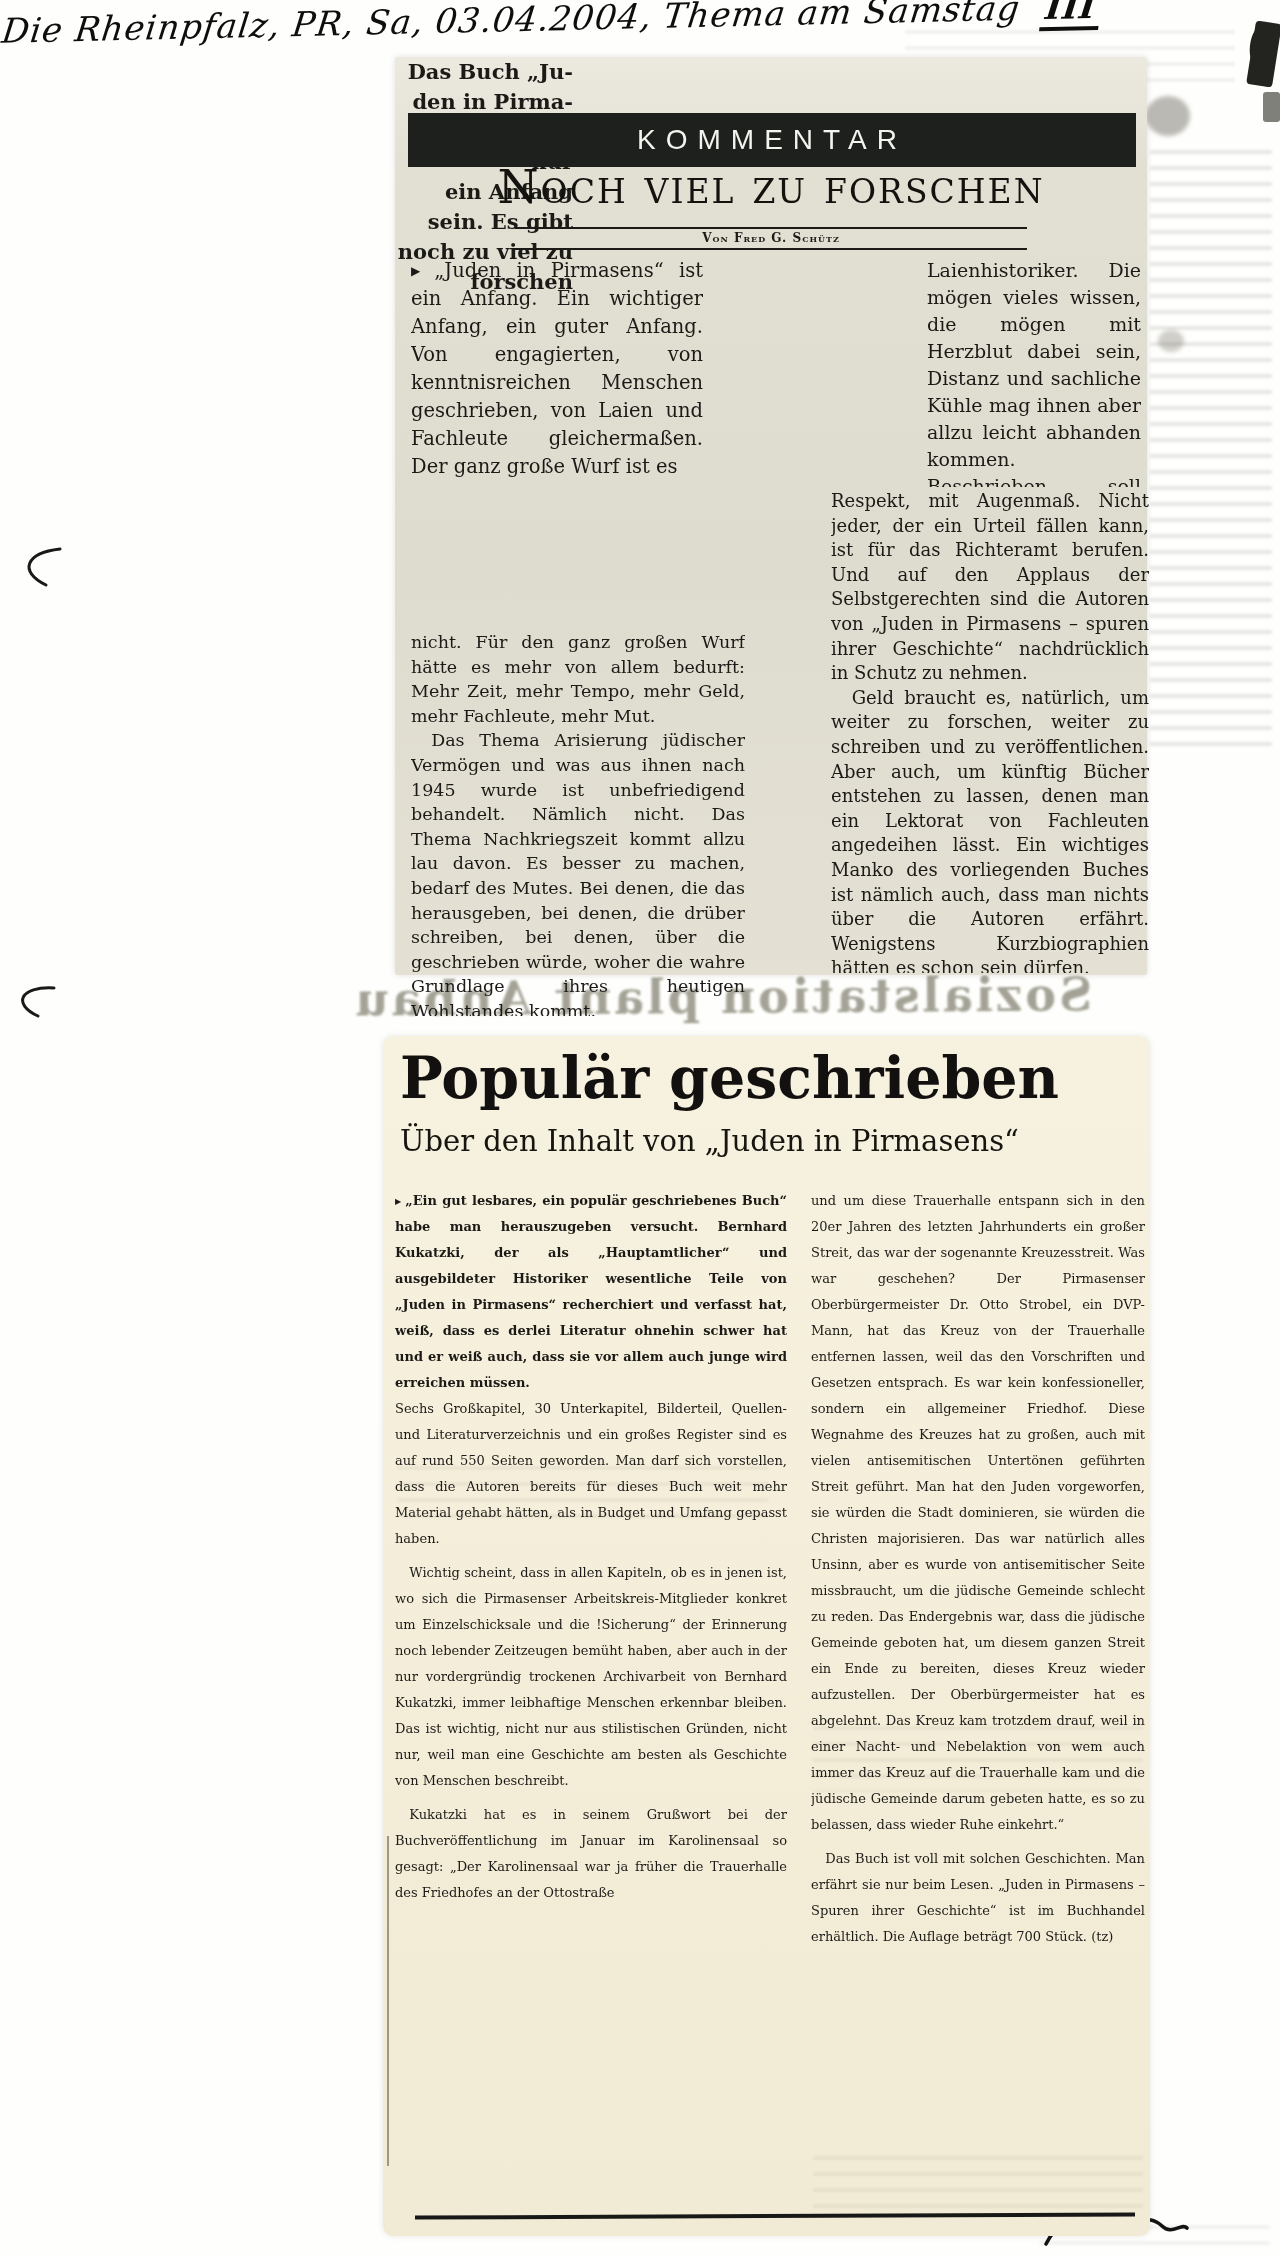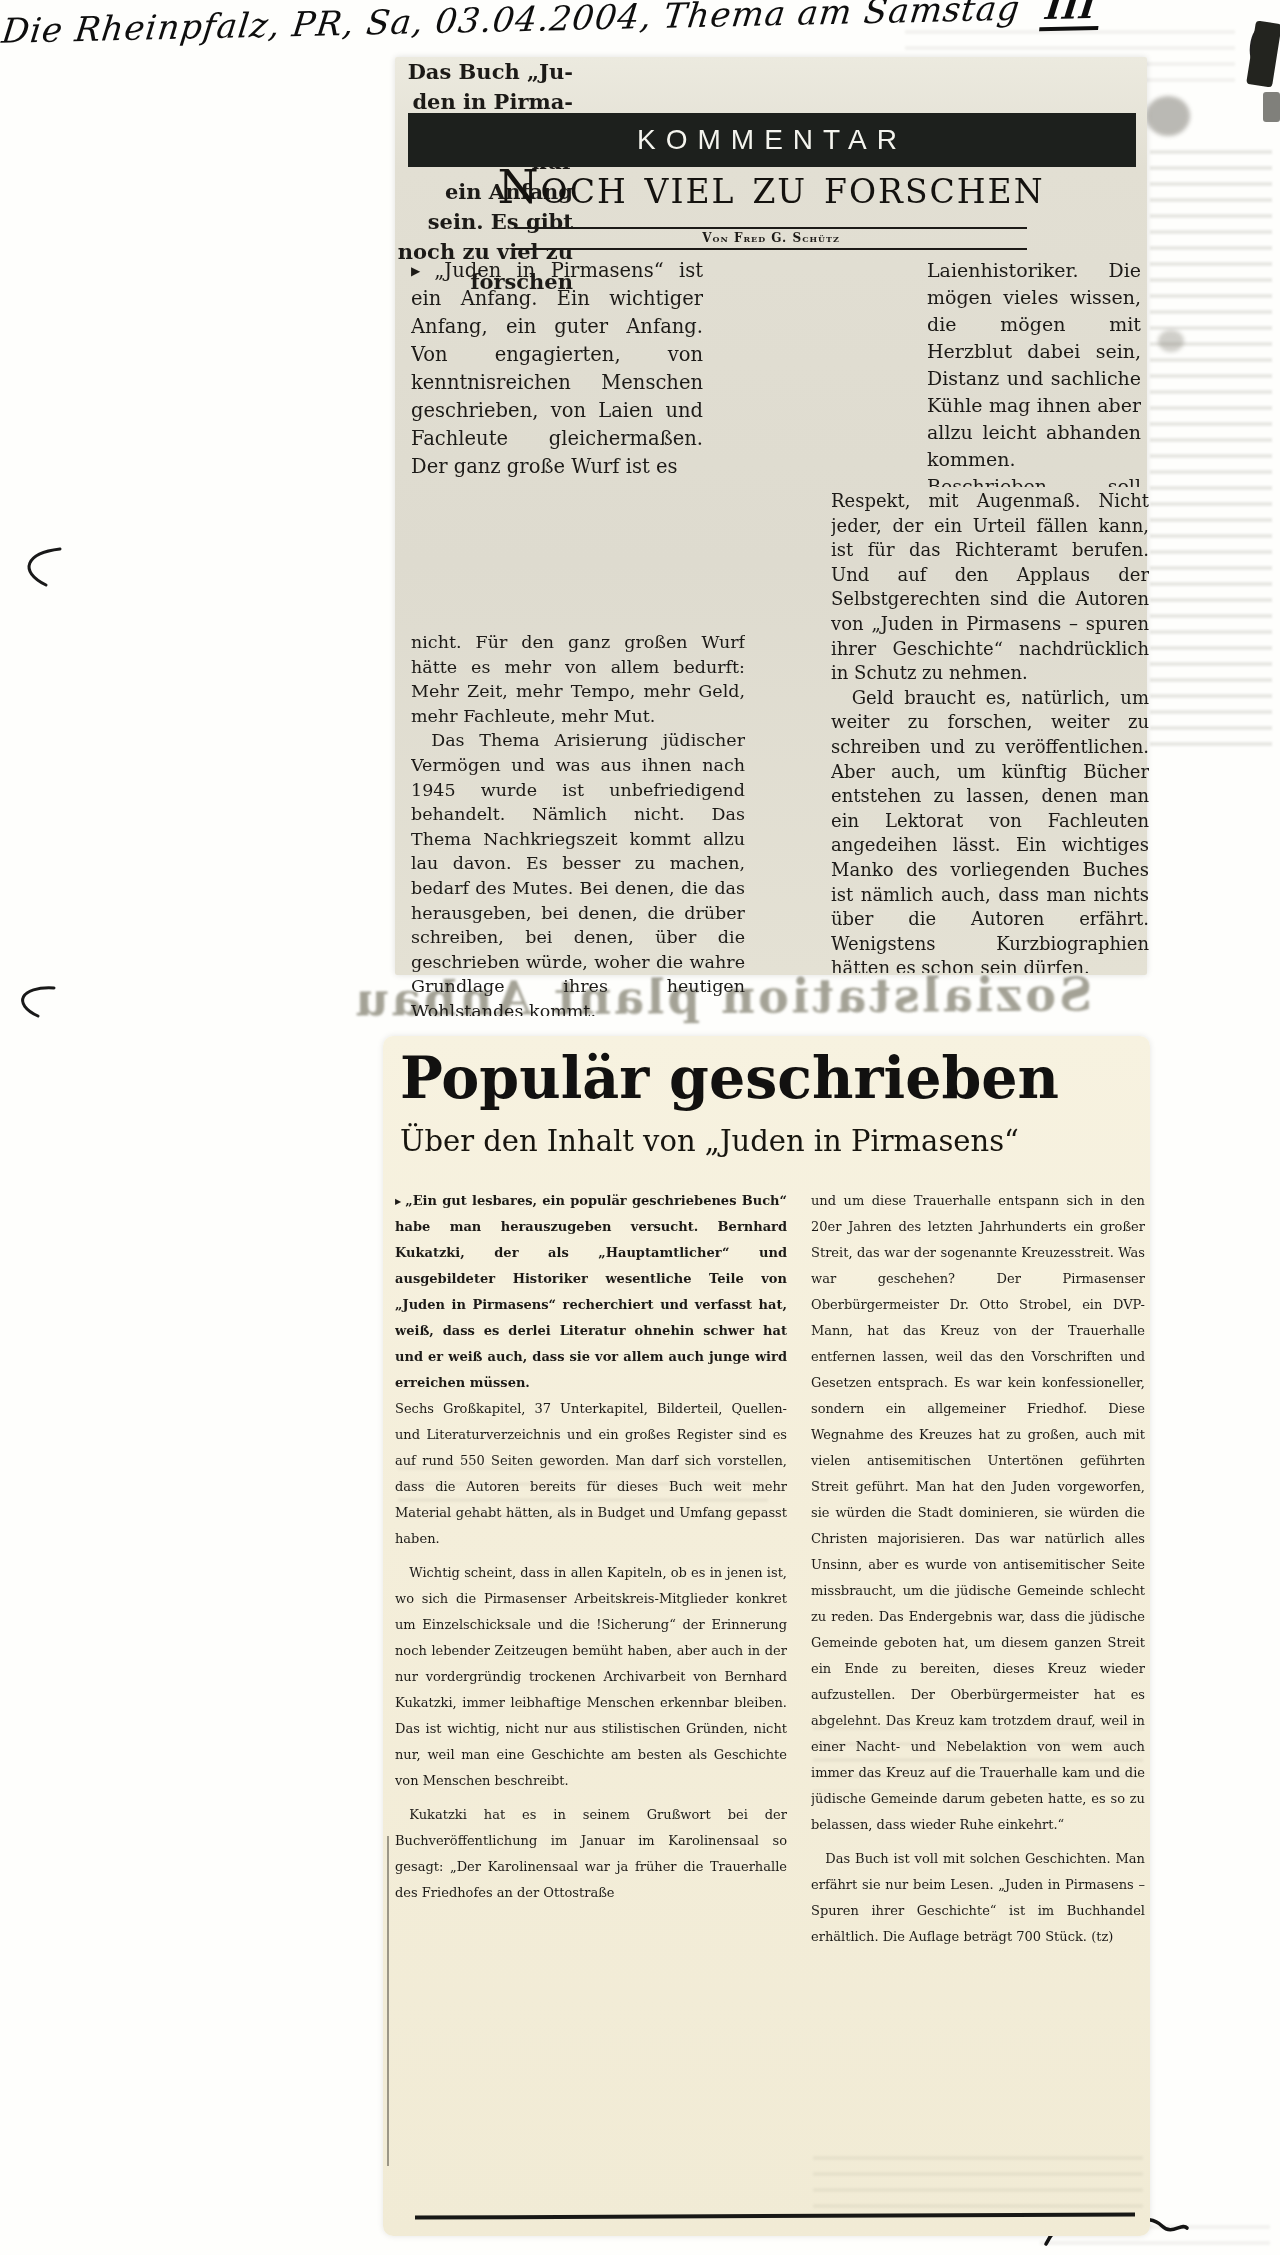--- a/index.html
+++ b/index.html
@@ -146,21 +146,21 @@
 
     <div class="headline2">Populär geschrieben</div>
     <div class="subhead2">Über den Inhalt von „Juden in Pirmasens“</div>
 
     <div class="ghost-strip lite" style="left:15px;top:430px;width:370px;height:58px;"></div>
     <div class="ghost-strip lite" style="left:430px;top:690px;width:330px;height:66px;"></div>
     <div class="ghost-strip lite" style="left:430px;top:1120px;width:330px;height:60px;"></div>
 
     <div class="a2col a2c1">
       <p class="intro-bold"><span class="marker">▶</span><span>„Ein gut lesbares, ein populär geschriebenes Buch“ habe man herauszugeben versucht. Bernhard Kukatzki, der als „Hauptamtlicher“ und ausgebildeter Historiker wesentliche Teile von „Juden in Pirmasens“ recherchiert und verfasst hat, weiß, dass es derlei Literatur ohnehin schwer hat und er weiß auch, dass sie vor allem auch junge wird erreichen müssen.</span></p>
-      <p>Sechs Großkapitel, 37 Unterkapitel, Bilderteil, Quellen- und Literaturverzeichnis und ein großes Register sind es auf rund 550 Seiten geworden. Man darf sich vorstellen, dass die Autoren bereits für dieses Buch weit mehr Material gehabt hätten, als in Budget und Umfang gepasst haben.</p>
+      <p>Sechs Großkapitel, 30 Unterkapitel, Bilderteil, Quellen- und Literaturverzeichnis und ein großes Register sind es auf rund 550 Seiten geworden. Man darf sich vorstellen, dass die Autoren bereits für dieses Buch weit mehr Material gehabt hätten, als in Budget und Umfang gepasst haben.</p>
       <p class="ind">Wichtig scheint, dass in allen Kapiteln, ob es in jenen ist, wo sich die Pirmasenser Arbeitskreis-Mitglieder konkret um Einzelschicksale und die !Sicherung“ der Erinnerung noch lebender Zeitzeugen bemüht haben, aber auch in der nur vordergründig trockenen Archivarbeit von Bernhard Kukatzki, immer leibhaftige Menschen erkennbar bleiben. Das ist wichtig, nicht nur aus stilistischen Gründen, nicht nur, weil man eine Geschichte am besten als Geschichte von Menschen beschreibt.</p>
       <p class="ind">Kukatzki hat es in seinem Grußwort bei der Buchveröffentlichung im Januar im Karolinensaal so gesagt: „Der Karolinensaal war ja früher die Trauerhalle des Friedhofes an der Ottostraße</p>
     </div>
 
     <div class="a2col a2c2">
       <p>und um diese Trauerhalle entspann sich in den 20er Jahren des letzten Jahrhunderts ein großer Streit, das war der sogenannte Kreuzesstreit. Was war geschehen? Der Pirmasenser Oberbürgermeister Dr. Otto Strobel, ein DVP-Mann, hat das Kreuz von der Trauerhalle entfernen lassen, weil das den Vorschriften und Gesetzen entsprach. Es war kein konfessioneller, sondern ein allgemeiner Friedhof. Diese Wegnahme des Kreuzes hat zu großen, auch mit vielen antisemitischen Untertönen geführten Streit geführt. Man hat den Juden vorgeworfen, sie würden die Stadt dominieren, sie würden die Christen majorisieren. Das war natürlich alles Unsinn, aber es wurde von antisemitischer Seite missbraucht, um die jüdische Gemeinde schlecht zu reden. Das Endergebnis war, dass die jüdische Gemeinde geboten hat, um diesem ganzen Streit ein Ende zu bereiten, dieses Kreuz wieder aufzustellen. Der Oberbürgermeister hat es abgelehnt. Das Kreuz kam trotzdem drauf, weil in einer Nacht- und Nebelaktion von wem auch immer das Kreuz auf die Trauerhalle kam und die jüdische Gemeinde darum gebeten hatte, es so zu belassen, dass wieder Ruhe einkehrt.“</p>
       <p class="ind">Das Buch ist voll mit solchen Geschichten. Man erfährt sie nur beim Lesen. „Juden in Pirmasens – Spuren ihrer Geschichte“ ist im Buchhandel erhältlich. Die Auflage beträgt 700 Stück. (tz)</p>
     </div>
 
     <div class="fold-line"></div>

